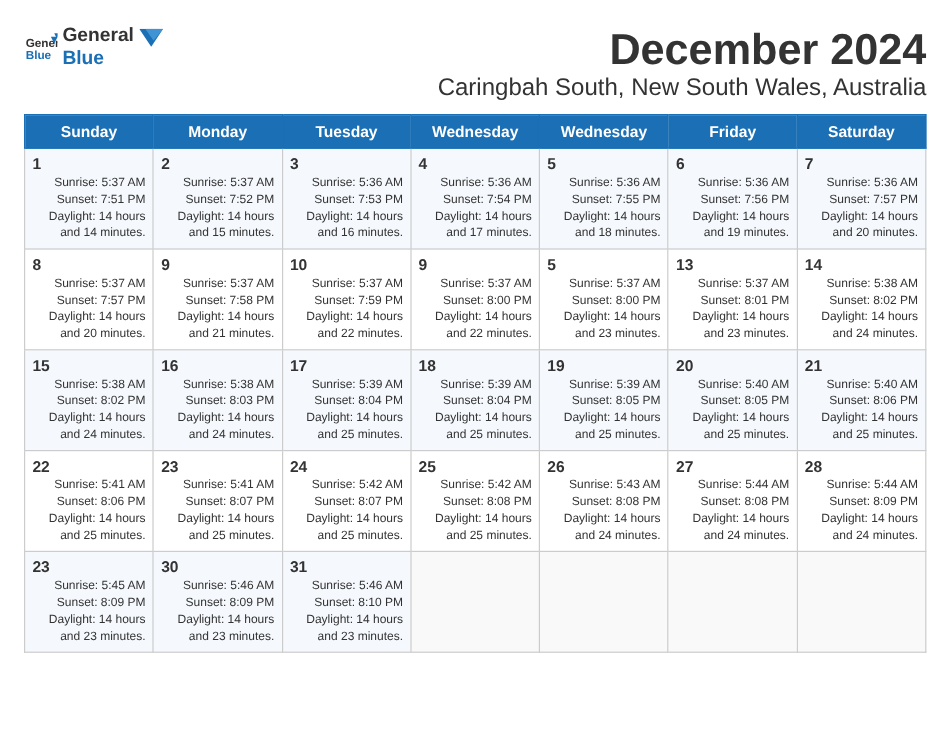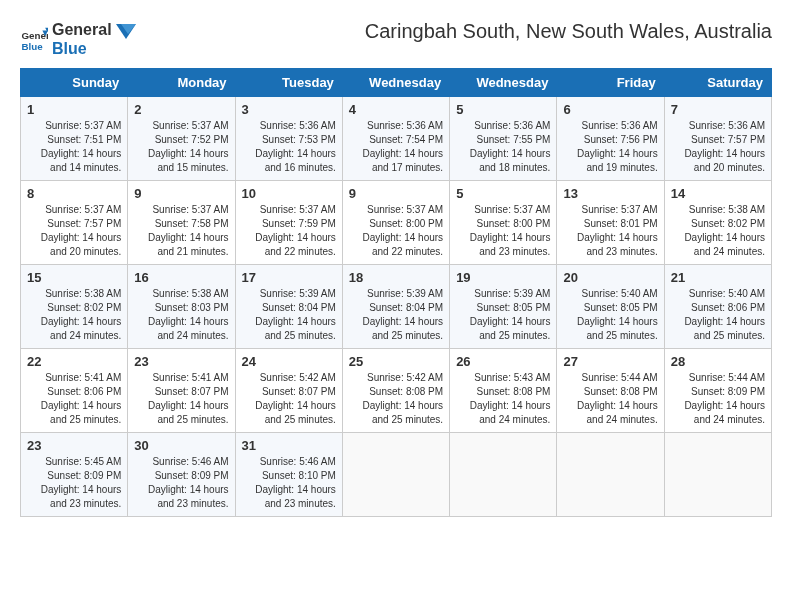--- a/index.html
+++ b/index.html
@@ -38,21 +38,21 @@
       color: #333;
     }
     .calendar-table {
       width: 100%;
       border-collapse: collapse;
       font-size: 11px;
     }
     .calendar-table thead th {
       background-color: #1a6fb5;
       color: #fff;
-      text-align: right;
+      text-align: center;
       padding: 6px 8px;
       font-size: 13px;
       font-weight: bold;
       border: 1px solid #1a6fb5;
     }
     .calendar-table tbody td {
       border: 1px solid #ccc;
       vertical-align: top;
       padding: 5px 6px;
       width: calc(100% / 7);
@@ -96,20 +96,21 @@
     <div style="line-height:1.2;">
       <div style="font-size:16px;font-weight:bold;color:#333;">General</div>
       <div style="font-size:16px;font-weight:bold;color:#1a6fb5;">Blue</div>
     </div>
     <svg width="20" height="30" viewBox="0 0 20 30">
       <polygon points="0,0 20,0 10,15" fill="#1a6fb5"></polygon>
       <polygon points="5,0 20,0 12,10" fill="#5aaee8" opacity="0.6"></polygon>
     </svg>
   </div>
   <div class="title-section">
+    <div class="month-title">December 2024</div>
     <div class="location-title">Caringbah South, New South Wales, Australia</div>
   </div>
 </div>
 
 <table class="calendar-table">
   <thead>
     <tr>
       <th>Sunday</th>
       <th>Monday</th>
       <th>Tuesday</th>

